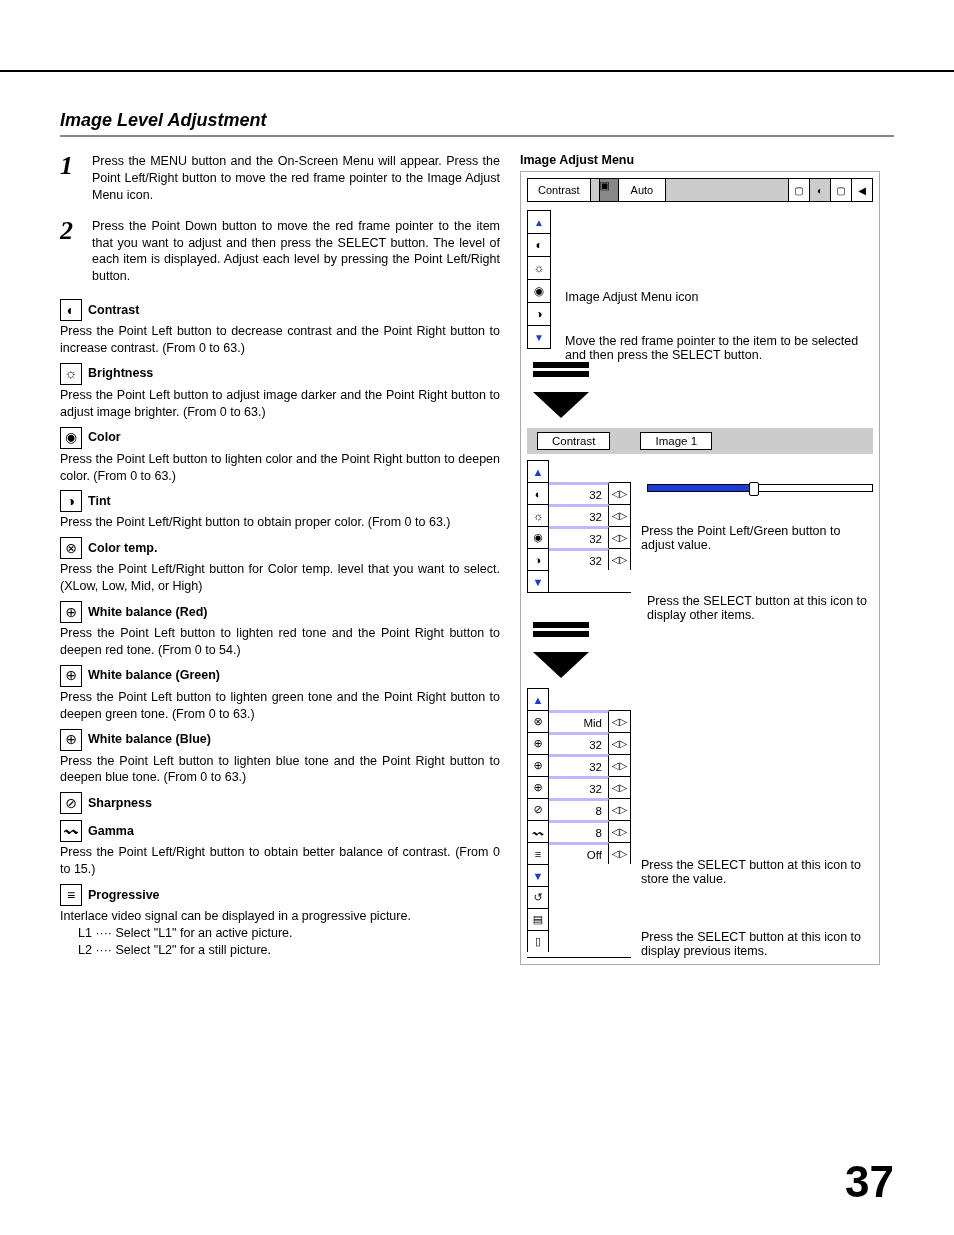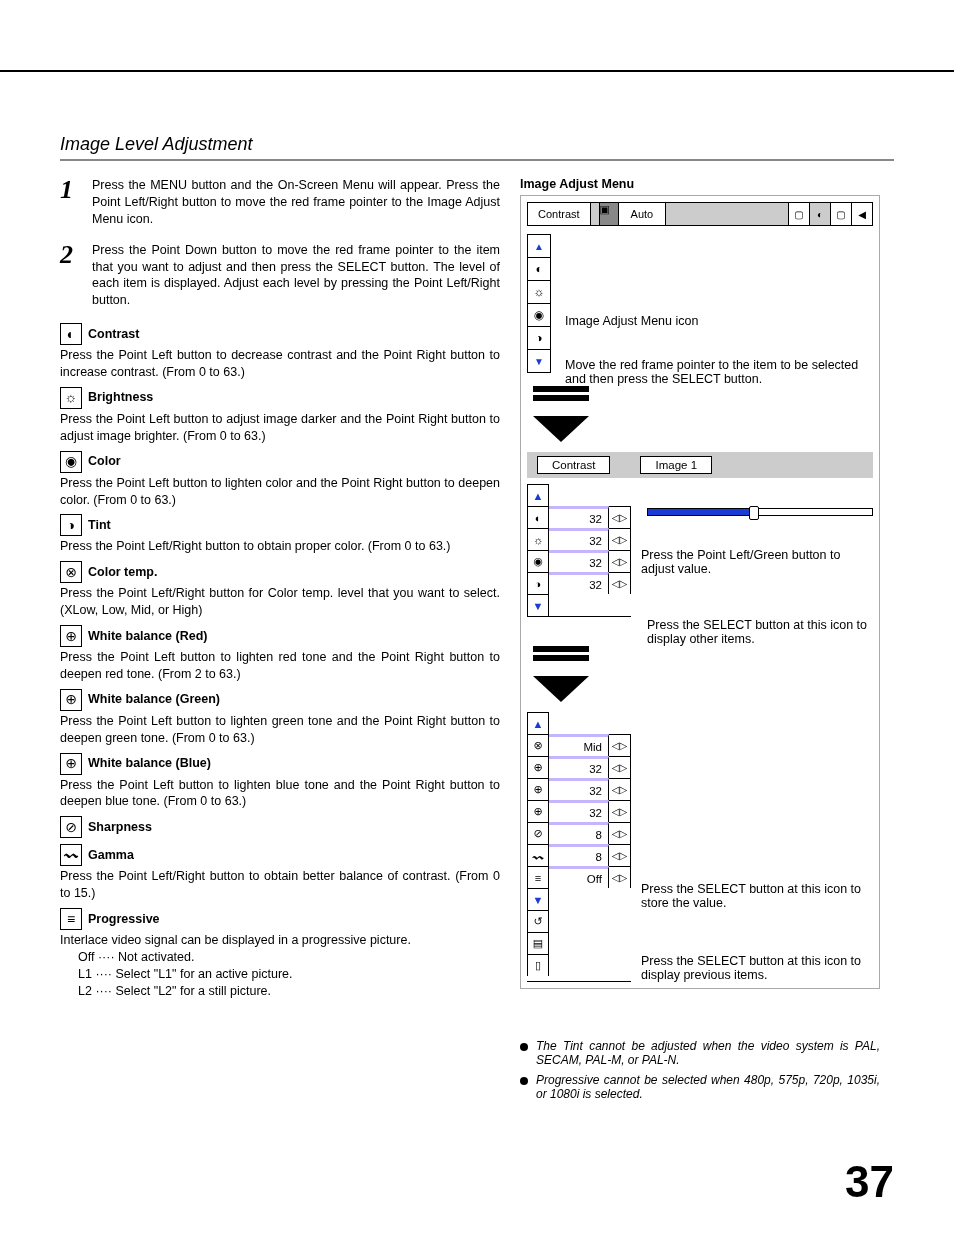--- a/index.html
+++ b/index.html
@@ -18,24 +18,24 @@
   }
   .top-rule {
     position: absolute;
     top: 70px;
     left: 0;
     right: 0;
     height: 2px;
     background: #000;
   }
   .section-title {
-    font-weight: normal;
+    font-weight: bold;
     font-style: italic;
     font-size: 18px;
-    margin-top: 64px;
+    margin-top: 40px;
   }
   .section-underline {
     height: 2px;
     background: #888;
     margin-top: 4px;
     margin-bottom: 16px;
   }
   .cols {
     display: flex;
     gap: 20px;
@@ -246,21 +246,21 @@
           <div class="adj-title">Color temp.</div>
         </div>
         <div class="adj-desc">Press the Point Left/Right button for Color temp. level that you want to select. (XLow, Low, Mid, or High)</div>
       </div>
 
       <div class="adj">
         <div class="adj-head">
           <div class="adj-icon wb">⊕</div>
           <div class="adj-title">White balance (Red)</div>
         </div>
-        <div class="adj-desc">Press the Point Left button to lighten red tone and the Point Right button to deepen red tone.  (From 2 to 63.)</div>
+        <div class="adj-desc">Press the Point Left button to lighten red tone and the Point Right button to deepen red tone.  (From 0 to 54.)</div>
       </div>
 
       <div class="adj">
         <div class="adj-head">
           <div class="adj-icon wb">⊕</div>
           <div class="adj-title">White balance (Green)</div>
         </div>
         <div class="adj-desc">Press the Point Left button to lighten green tone and the Point Right button to deepen green tone.  (From 0 to 63.)</div>
       </div>
 
@@ -287,21 +287,20 @@
         <div class="adj-desc">Press the Point Left/Right button to obtain better balance of contrast. (From 0 to 15.)</div>
       </div>
 
       <div class="adj">
         <div class="adj-head">
           <div class="adj-icon">≡</div>
           <div class="adj-title">Progressive</div>
         </div>
         <div class="adj-desc">Interlace video signal can be displayed in a progressive picture.</div>
         <div class="prog-list">
-          <div>Off ···· Not activated.</div>
           <div>L1  ···· Select "L1" for an active picture.</div>
           <div>L2  ···· Select "L2" for a still picture.</div>
         </div>
       </div>
     </div>
 
     <div class="right">
       <div class="fig-title">Image Adjust Menu</div>
 
       <div style="border:1px solid #aaa; padding:6px;">
@@ -448,27 +447,17 @@
                 <div class="ic">▯</div>
               </div>
           </div>
           <div style="flex:1;">
             <div class="annot" style="margin-top:170px;">Press the SELECT button at this icon to store the value.</div>
             <div class="annot">Press the SELECT button at this icon to display previous items.</div>
           </div>
         </div>
       </div>
 
-      <div class="notes">
-        <div class="n">
-            <div class="dot"></div>
-            <div>The Tint cannot be adjusted when the video system is PAL, SECAM, PAL-M, or PAL-N.</div>
-          </div>
-        <div class="n">
-            <div class="dot"></div>
-            <div>Progressive cannot be selected when 480p, 575p, 720p, 1035i, or 1080i  is selected.</div>
-          </div>
-      </div>
     </div>
   </div>
 
   <div class="pagenum">37</div>
 </div>
 
 </body></html>

